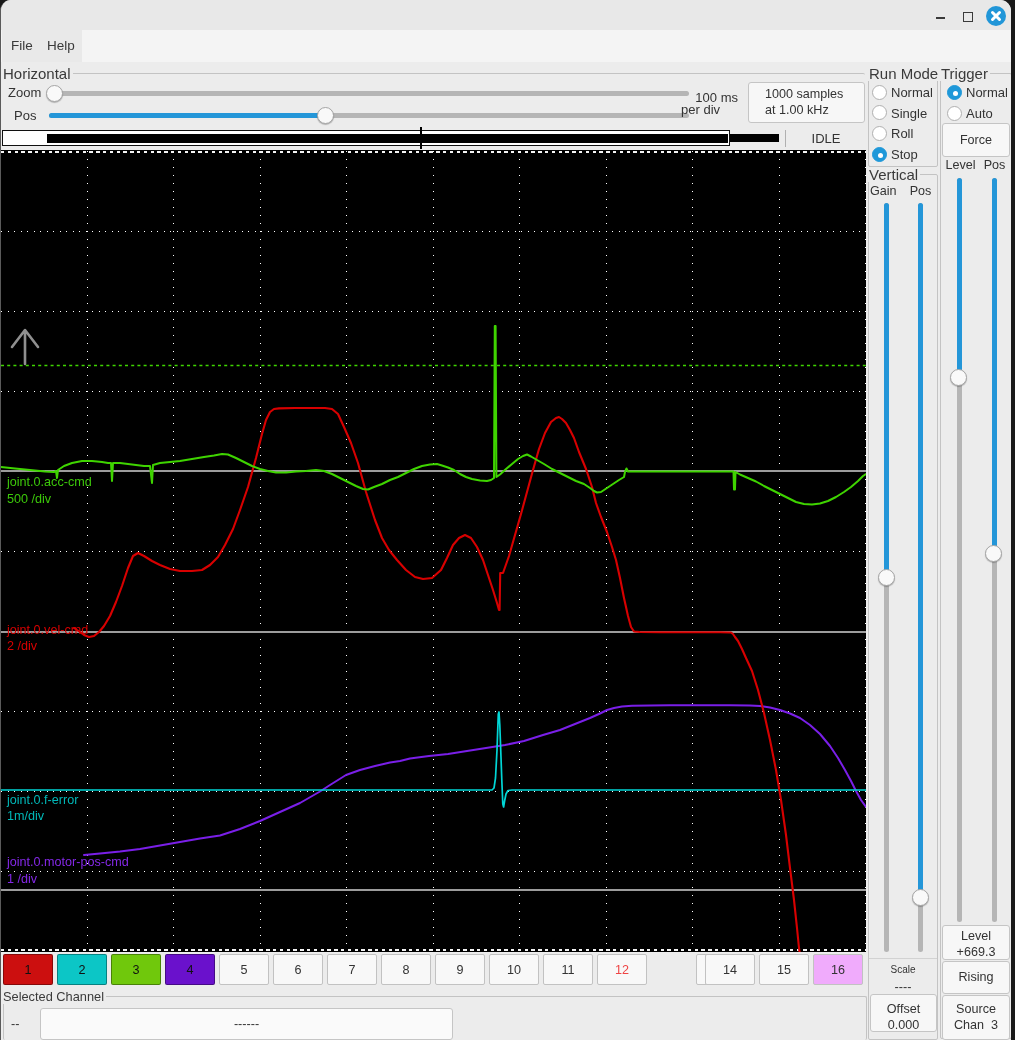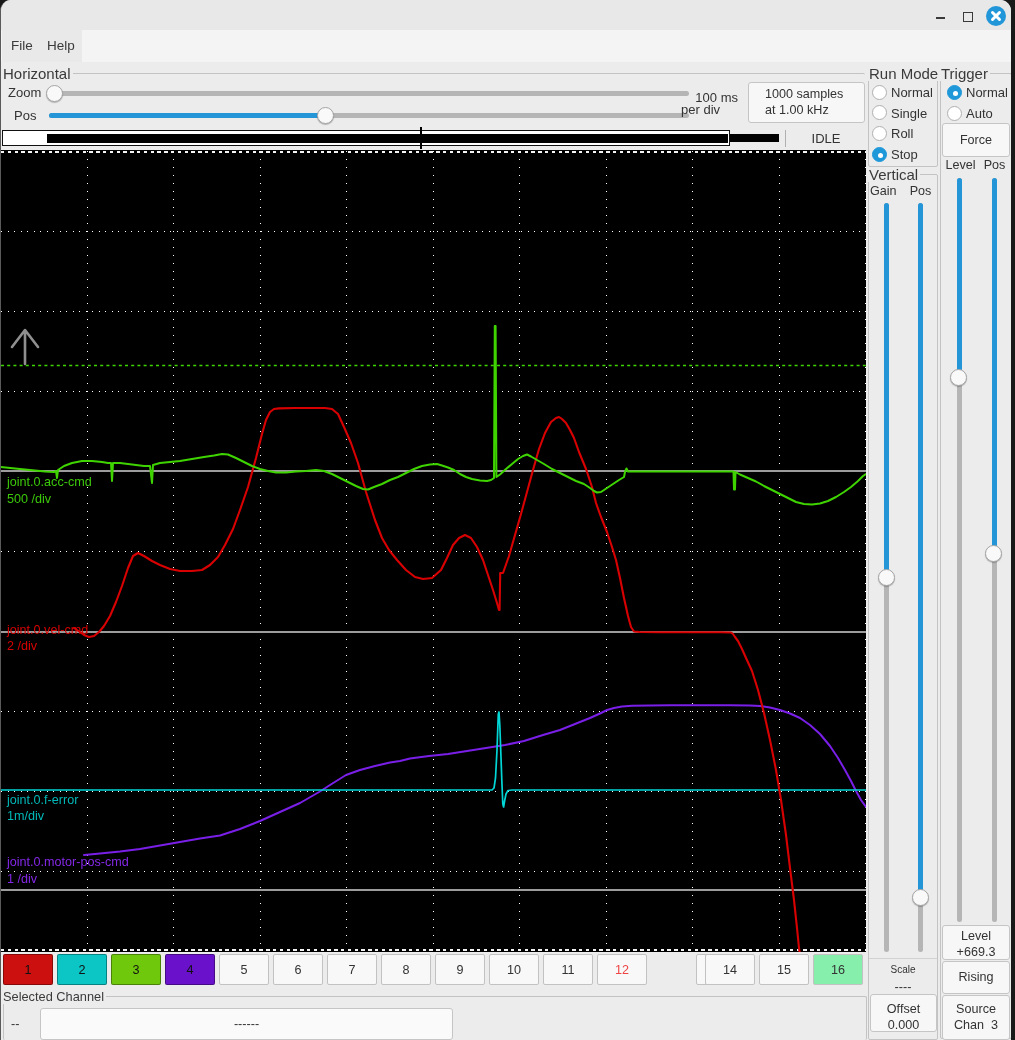--- a/index.html
+++ b/index.html
@@ -168,20 +168,20 @@
 <div class="chbtn" style="left:272px;background:#f8f8f8;border:1px solid #c2c2c2;color:#333;">6</div>
 <div class="chbtn" style="left:326px;background:#f8f8f8;border:1px solid #c2c2c2;color:#333;">7</div>
 <div class="chbtn" style="left:380px;background:#f8f8f8;border:1px solid #c2c2c2;color:#333;">8</div>
 <div class="chbtn" style="left:434px;background:#f8f8f8;border:1px solid #c2c2c2;color:#333;">9</div>
 <div class="chbtn" style="left:488px;background:#f8f8f8;border:1px solid #c2c2c2;color:#333;">10</div>
 <div class="chbtn" style="left:542px;background:#f8f8f8;border:1px solid #c2c2c2;color:#333;">11</div>
 <div class="chbtn" style="left:596px;background:#f8f8f8;border:1px solid #c2c2c2;color:#ef4444;">12</div>
 <div class="chbtn" style="left:650px;background:#f8f8f8;border:1px solid #c2c2c2;color:#333;margin-left:45px;">13</div>
 <div class="chbtn" style="left:704px;background:#f8f8f8;border:1px solid #c2c2c2;color:#333;">14</div>
 <div class="chbtn" style="left:758px;background:#f8f8f8;border:1px solid #c2c2c2;color:#333;">15</div>
-<div class="chbtn" style="left:812px;background:#86efac;border:1px solid #c2c2c2;color:#333;">16</div>
+<div class="chbtn" style="left:812px;background:#f0abfc;border:1px solid #c2c2c2;color:#333;">16</div>
 
 <div class="fs" style="left:2px;top:996px;width:864px;height:44px;border-bottom:none"></div>
 <div class="leg" style="left:2px;top:989px;font-size:12.8px;padding-left:0">Selected Channel</div>
 <div class="lbl" style="left:10px;top:1017px;font-size:12.6px">--</div>
 <div class="btn" style="left:39px;top:1008px;width:413px;height:32px;line-height:30px;background:#fafafa">------</div>
 
 </div>
 
 </body></html>

